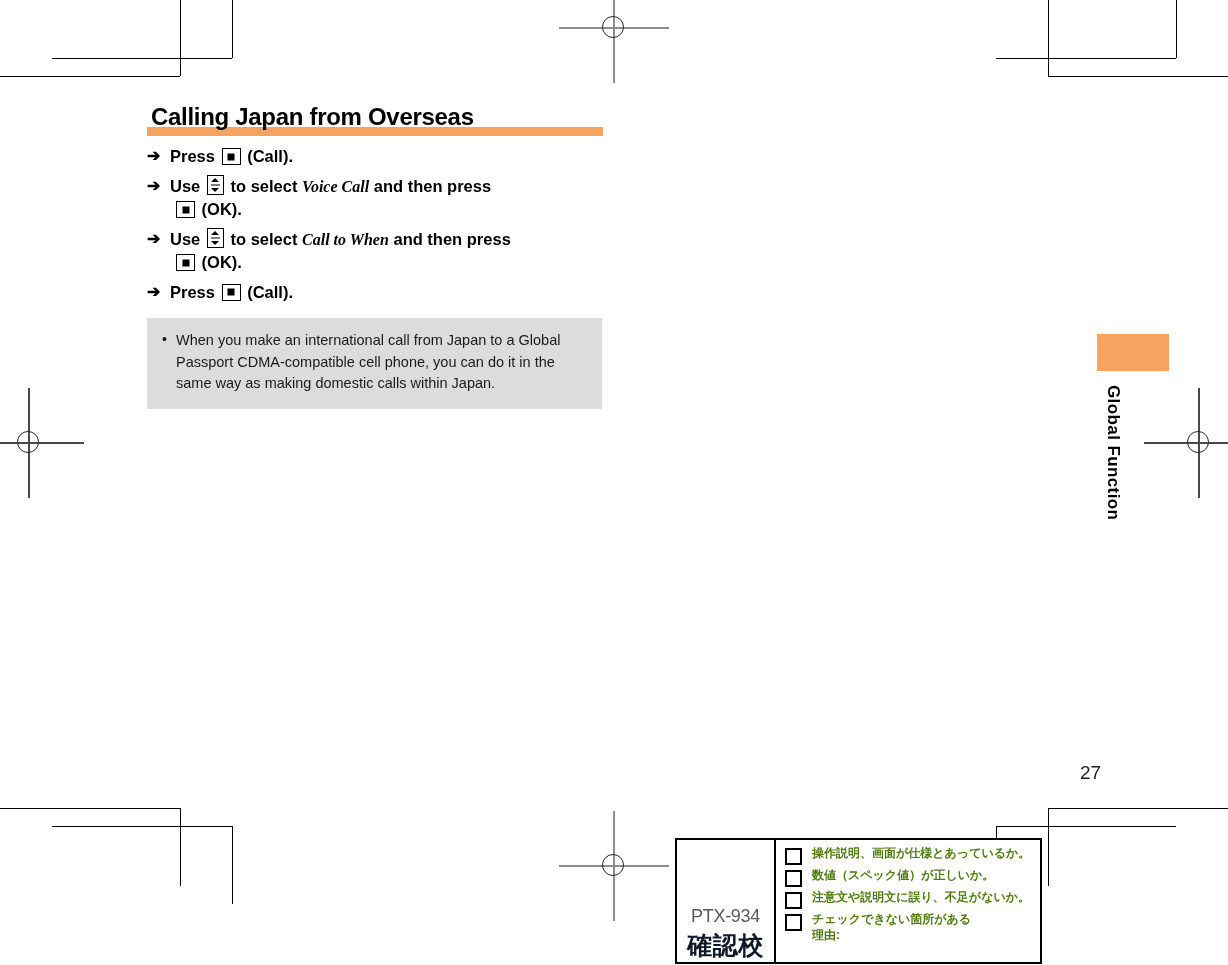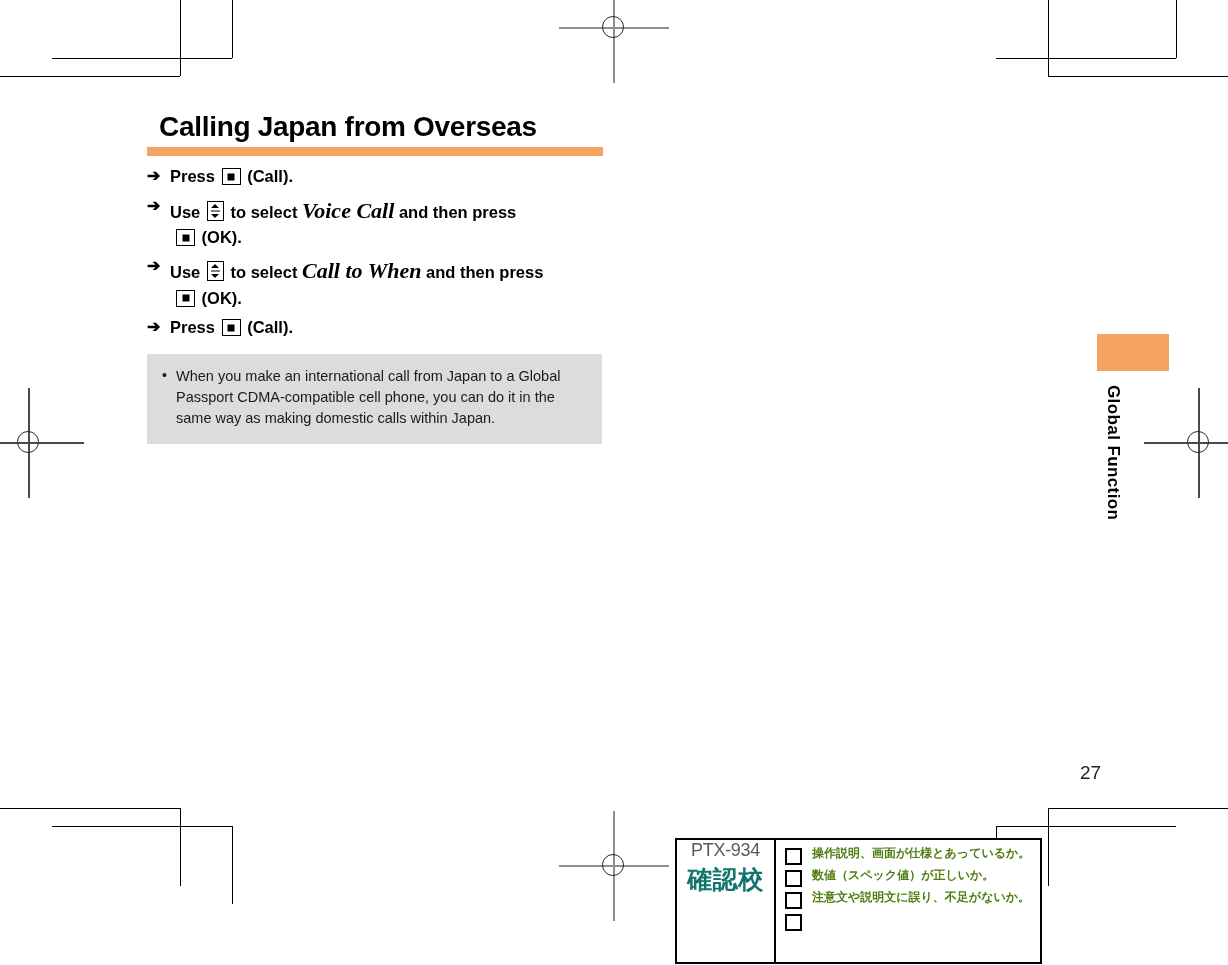--- a/index.html
+++ b/index.html
@@ -49,25 +49,25 @@
 
   
   #article {
     position: absolute;
     left: 147px;
     top: 100px;
     width: 470px;
   }
 
   #page-title {
-    font-size: 28px;
+    font-size: 24px;
     font-weight: bold;
     letter-spacing: -0.3px;
     line-height: 1.05;
-    margin: 12px;
+    margin: 4px;
     position: relative;
     z-index: 2;
   }
   #title-rule {
     width: 456px;
     height: 9px;
     background: #f5a360;
     margin-top: -6px;
     position: relative;
     z-index: 1;
@@ -96,21 +96,21 @@
   ol.steps li .arrow {
     position: absolute;
     left: 0; top: 0;
     font-size: 16px;
     line-height: 1.42;
   }
   .italic-term {
     font-family: "Liberation Serif", serif;
     font-style: italic;
     font-weight: bold;
-    font-size: 22px;
+    font-size: 16px;
     text-align: right;
   }
 
   
   .key {
     display: inline-block;
     border: 1.3px solid #000;
     box-sizing: border-box;
     vertical-align: -3px;
     background: #fff;
@@ -232,32 +232,32 @@
     background: #fff;
     height: 126px;
   }
   #proof-left {
     width: 99px;
     border-right: 2.2px solid #000;
     box-sizing: border-box;
     display: flex;
     flex-direction: column;
     align-items: center;
-    justify-content: flex-start;
+    justify-content: flex-end;
     gap: 2px;
   }
   #proof-code {
     font-size: 18px;
     color: #5a5a5a;
     letter-spacing: -0.3px;
   }
   #proof-stage {
     font-size: 25px;
     font-weight: bold;
-    color: #0f766e;
+    color: #0f172a;
     letter-spacing: 0.5px;
   }
   #proof-right {
     padding: 6px 10px 4px 9px;
     display: flex;
     flex-direction: column;
     justify-content: flex-start;
   }
   .proof-item {
     display: flex;
@@ -412,15 +412,17 @@
     <div class="proof-item">
       <span class="proof-cb"></span>
       <span class="proof-text">数値（スペック値）が正しいか。</span>
     </div>
     <div class="proof-item">
       <span class="proof-cb"></span>
       <span class="proof-text">注意文や説明文に誤り、不足がないか。</span>
     </div>
     <div class="proof-item">
       <span class="proof-cb"></span>
+      <span class="proof-text">チェックできない箇所がある
+理由:</span>
     </div>
   </div>
 </div>
 
 </body></html>

